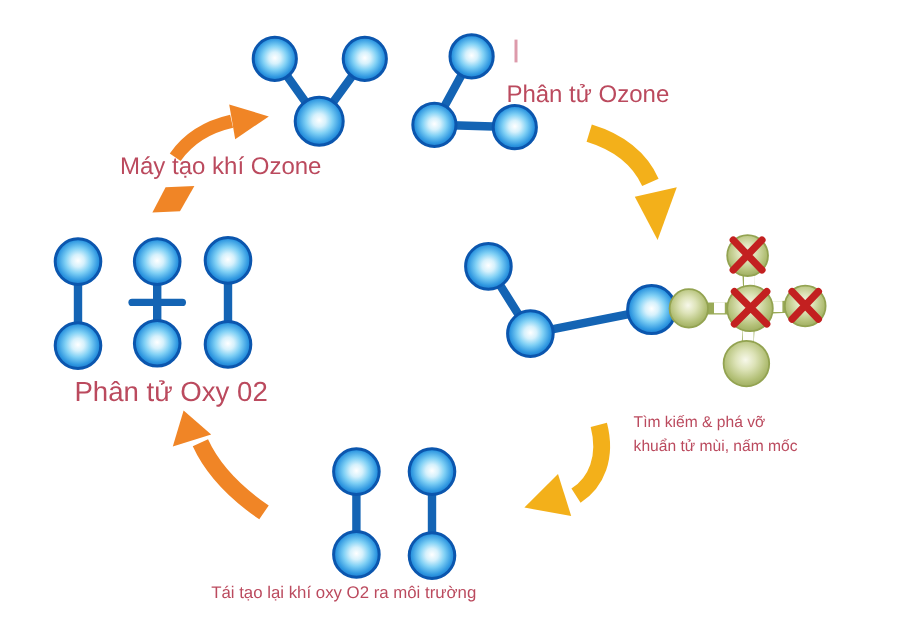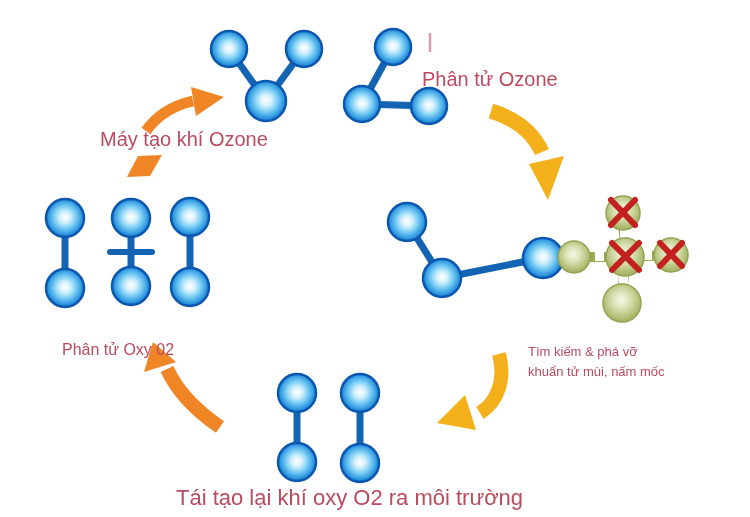--- a/index.html
+++ b/index.html
@@ -5,22 +5,22 @@
   html,body { margin:0; padding:0; background:#fff; }
   .stage {
     position:relative; width:750px; height:517px;
     background:var(--background,#ffffff); overflow:hidden;
     font-family:"Liberation Sans", sans-serif;
   }
   .stage svg { position:absolute; left:0; top:0; }
   .lbl { position:absolute; color:var(--label-text,#bb4a5e); white-space:nowrap; }
   #lbl-generator { left:76px;  top:128px; font-size:20px;margin-left:24px; }
   #lbl-ozone     { left:422px; top:68px;  font-size:20px; }
-  #lbl-oxygen    { left:62px;  top:313px; font-size:16px;margin-top:28px; }
-  #lbl-release   { left:176px; top:485px; font-size:22px; }
+  #lbl-oxygen    { left:62px;  top:313px; font-size:23px; }
+  #lbl-release   { left:176px; top:485px; font-size:14px; }
   #lbl-attack    { left:528px; top:330px; font-size:13px; line-height:19.5px;margin-top:12px; }
 
   
   .bond      { stroke:var(--bond-blue,#1464b4); stroke-width:7; fill:none; stroke-linecap:round; }
   .crossbar  { stroke:var(--bond-blue,#1464b4); stroke-width:6; stroke-linecap:round; }
   .atom-blue { fill:url(#gradBlue); stroke:var(--atom-blue-edge,#0b56ae); stroke-width:2.5; }
   .gbond     { stroke:var(--molecule-green,#9aab58); stroke-width:10; fill:none; }
   .ggap      { fill:#ffffff; }
   .atom-green{ fill:url(#gradGreen); stroke:#93a351; stroke-width:1.5; }
   .xmark     { stroke:var(--x-mark,#c32020); stroke-width:6; stroke-linecap:round; fill:none; }

